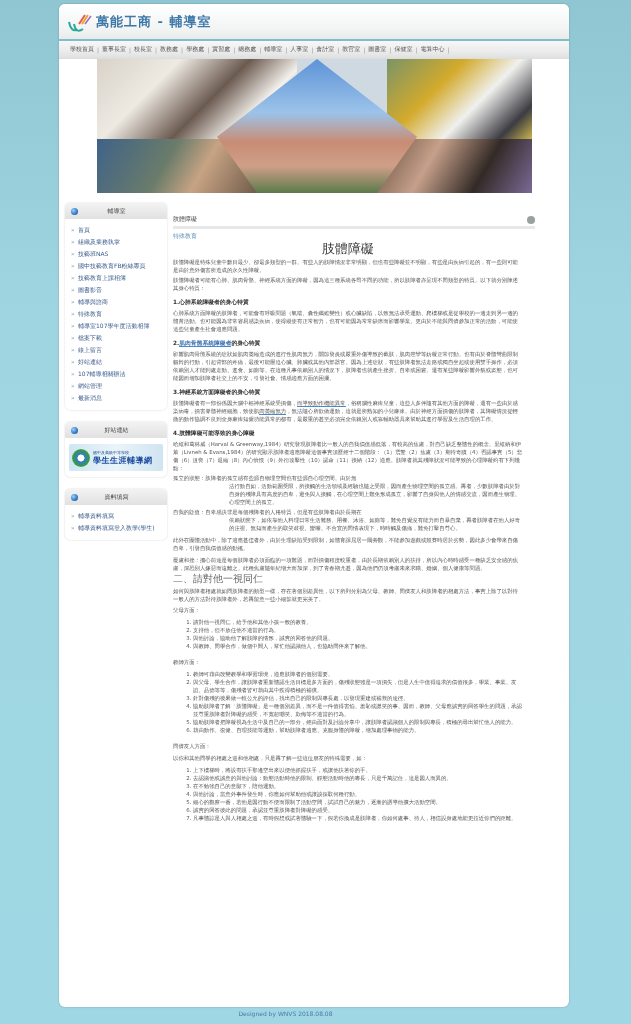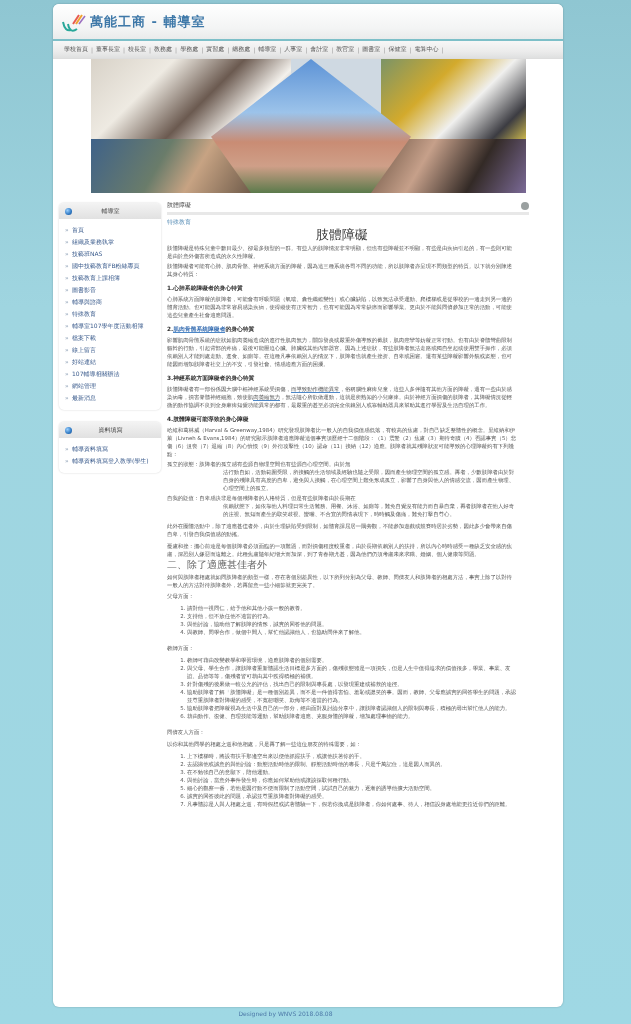--- a/index.html
+++ b/index.html
@@ -5,21 +5,21 @@
   * { box-sizing: border-box; margin: 0; padding: 0; }
   html, body { width: 631px; height: 1024px; overflow: hidden; }
   body {
     background: linear-gradient(180deg, #8fc6d2 0%, #9fd5e0 30%, #9fd8e4 100%);
     font-family: "DejaVu Sans", "Liberation Sans", sans-serif;
     color: #444;
     position: relative;
   }
   .page {
     position: absolute;
-    left: 53px; top: 4px;
+    left: 59px; top: 4px;
     width: 510px; height: 1003px;
     background: #fff;
     border-radius: 6px;
     box-shadow: 0 0 2px rgba(0,0,0,0.25);
     overflow: hidden;
   }
   .header {
     height: 37px;
     background: linear-gradient(180deg, #ffffff 0%, #f3f4f4 70%, #e9ebeb 100%);
     border-bottom: 2px solid #7dbfc8;
@@ -97,21 +97,21 @@
   }
   .side-banner .emblem {
     width: 18px; height: 18px; border-radius: 50%;
     background: radial-gradient(circle,#fff 25%, #3a7bbf 30%, #2d9a55 60%, #f2c22a 100%);
     margin-right: 3px;
   }
   .side-banner .txt { display: flex; flex-direction: column; }
   .side-banner .small { font-size: 4px; color: #2a5390; }
   .side-banner .big { font-size: 8px; color: #1e4ca0; font-weight: bold; letter-spacing: 0.5px; }
   .main {
-    position: relative; width: 362px; margin-left: 6px; padding-top: 8px;
+    position: relative; width: 362px; margin-left: 6px; padding-top: 22px;
   }
   .crumb-bar {
     display: flex; justify-content: space-between; align-items: center;
     border-bottom: 3px solid #e8e8e8; padding-bottom: 2px;
     width: 362px;
   }
   .crumb-title { font-size: 6px; color: #444; }
   .print-icon { width: 8px; height: 8px; border-radius: 50%; background: #9aa0a0; cursor: pointer; }
   .category-link { font-size: 6px; color: #5a8fb7; margin-top: 3px; cursor: pointer; }
   .article { width: 350px; }
@@ -211,20 +211,33 @@
             <li>輔導室107學年度活動相簿</li>
             <li>檔案下載</li>
             <li>線上留言</li>
             <li>好站連結</li>
             <li>107輔導相關辦法</li>
             <li>網站管理</li>
             <li>最新消息</li>
           </ul>
       </div>
 
+      <div class="sidebox">
+        <div class="sidebox-title">
+          <span class="bullet"></span>
+          <span class="label">好站連結</span>
+        </div>
+        <div class="side-banner">
+          <div class="emblem"></div>
+          <div class="txt">
+            <span class="small">國中及高級中等學校</span>
+            <span class="big">學生生涯輔導網</span>
+          </div>
+        </div>
+      </div>
 
       <div class="sidebox">
         <div class="sidebox-title">
           <span class="bullet"></span>
           <span class="label">資料填寫</span>
         </div>
         <ul class="side-list" id="data-list">
             <li>輔導資料填寫</li>
             <li>輔導資料填寫登入教學(學生)</li>
           </ul>
@@ -267,21 +280,21 @@
 
         <div class="lbl-block">
           <span class="lbl">自我的貶值：</span>
           <span class="lbl">自卑感決非是每個殘障者的人格特質，但是有些肢障者由於長期在</span>
         </div>
         <div class="indent">依賴狀態下，如依靠他人料理日常生活雜務、用餐、沐浴、如廁等，難免自覺沒有能力而自暴自棄，再者肢障者在他人好奇的注視、無知而產生的取笑歧視、蠻嘴、不合宜的同情表現下，時時觸及傷痛，難免打擊自尊心。</div>
 
         <div class="p" style="margin-top:4px">此外在團體活動中，除了適應甚佳者外，由於生理缺陷受到限制，如體育課屈居一隅旁觀，不能參加遊戲或競賽時居於劣勢，因此多少會帶來自傷自卑，引發自我價值感的動搖。</div>
         <div class="p" style="margin-top:4px">憂慮和挫：擔心前途是每個肢障者必須面臨的一項難題，而對損傷程度較重者，由於長期依賴別人的扶持，所以內心時時感受一種缺乏安全感的焦慮，深恐別人嫌惡而遠離之。此種焦慮隨年紀增大而加深，到了青春期尤甚，因為他們仍須考慮未來求職、婚姻、個人健康等問題。</div>
 
-        <div class="h-section">二、除了適應甚佳者外</div>
+        <div class="h-section">二、請對他一視同仁</div>
         <div class="p">如何與肢障者相處就如同肢障者的類型一樣，存在著個別差異性，以下所列分別為父母、教師、同儕友人和肢障者的相處方法，事實上除了以對待一般人的方法對待肢障者外，若再留意一些小細節就更完美了。</div>
 
         <div class="p" style="margin-top:3px">父母方面：</div>
         <ol class="list" id="parents-list">
             <li>請對他一視同仁，給予他和其他小孩一般的教養。</li>
             <li>支持他，但不放任他不適當的行為。</li>
             <li>與他討論，協助他了解肢障的情形，誠實的回答他的問題。</li>
             <li>與教師、同學合作，做個中間人，幫忙他認識他人，也協助同伴來了解他。</li>
           </ol>
         <div class="gap"></div>

